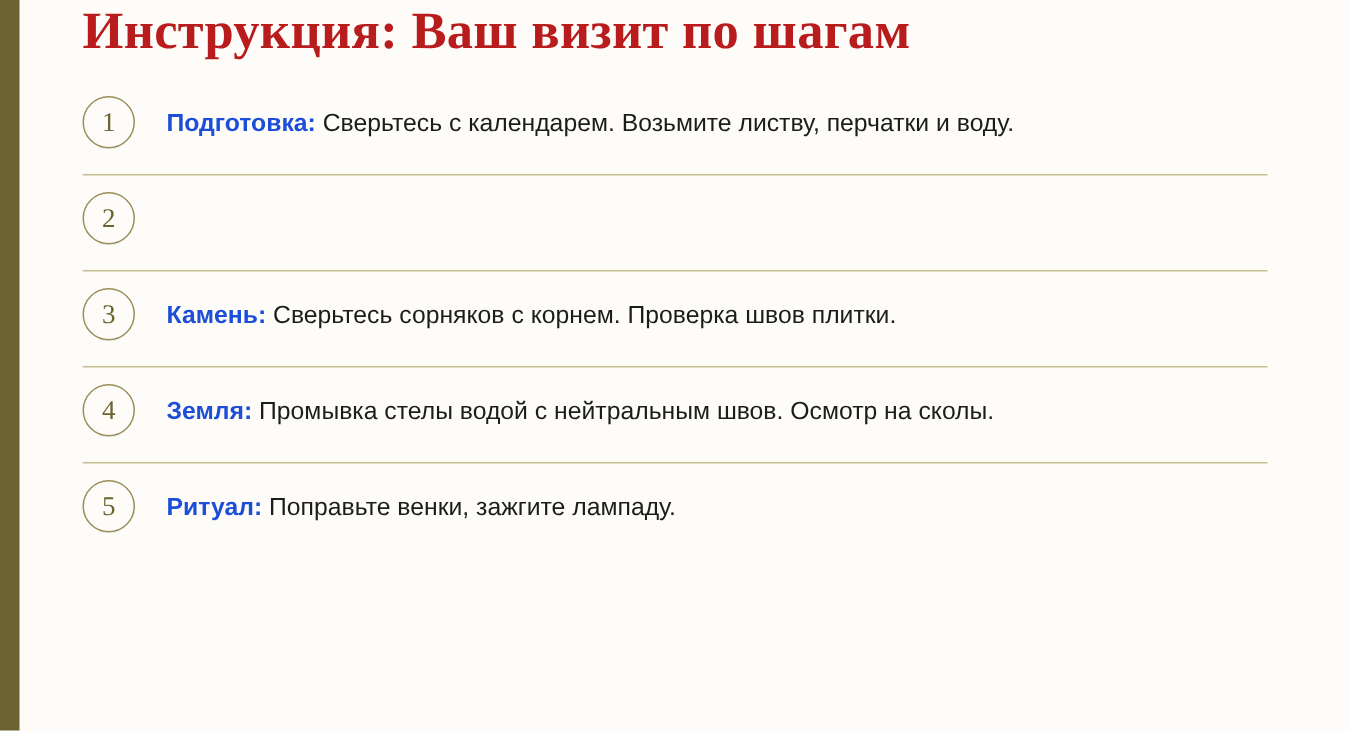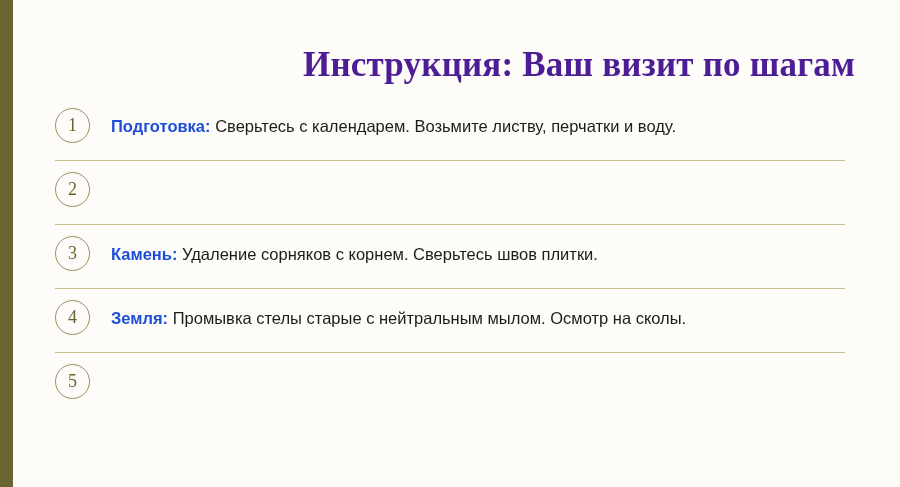--- a/index.html
+++ b/index.html
@@ -32,27 +32,25 @@
     position: absolute;
     left: 55px;
     top: 0;
     width: 800px;
     height: 487px;
   }
   .title {
     font-family: "Liberation Serif", serif;
     font-weight: bold;
     font-size: 35px;
-    color: #4c1d95;
+    color: #b91c1c;
     letter-spacing: 0.2px;
     margin: 0;
-    padding-top: 44px;
     line-height: 1.2;
     white-space: nowrap;
-    text-align: right;
   }
   .steps {
     margin-top: 26px;
     width: 790px;
   }
   .step {
     display: flex;
     align-items: flex-start;
     padding-bottom: 14px;
     border-bottom: 1px solid #c7bc8e;
@@ -111,31 +109,35 @@
       </div>
 
       <div class="step">
         <div class="num">2</div>
       </div>
 
       <div class="step">
         <div class="num">3</div>
         <div class="text">
           <b>Камень:</b>
-          <span>Удаление сорняков с корнем. Сверьтесь швов плитки.</span>
+          <span>Сверьтесь сорняков с корнем. Проверка швов плитки.</span>
         </div>
       </div>
 
       <div class="step">
         <div class="num">4</div>
         <div class="text">
           <b>Земля:</b>
-          <span>Промывка стелы старые с нейтральным мылом. Осмотр на сколы.</span>
+          <span>Промывка стелы водой с нейтральным швов. Осмотр на сколы.</span>
         </div>
       </div>
 
       <div class="step">
         <div class="num">5</div>
+        <div class="text">
+          <b>Ритуал:</b>
+          <span>Поправьте венки, зажгите лампаду.</span>
+        </div>
       </div>
 
     </div>
   </div>
 </div>
 
 </body></html>

